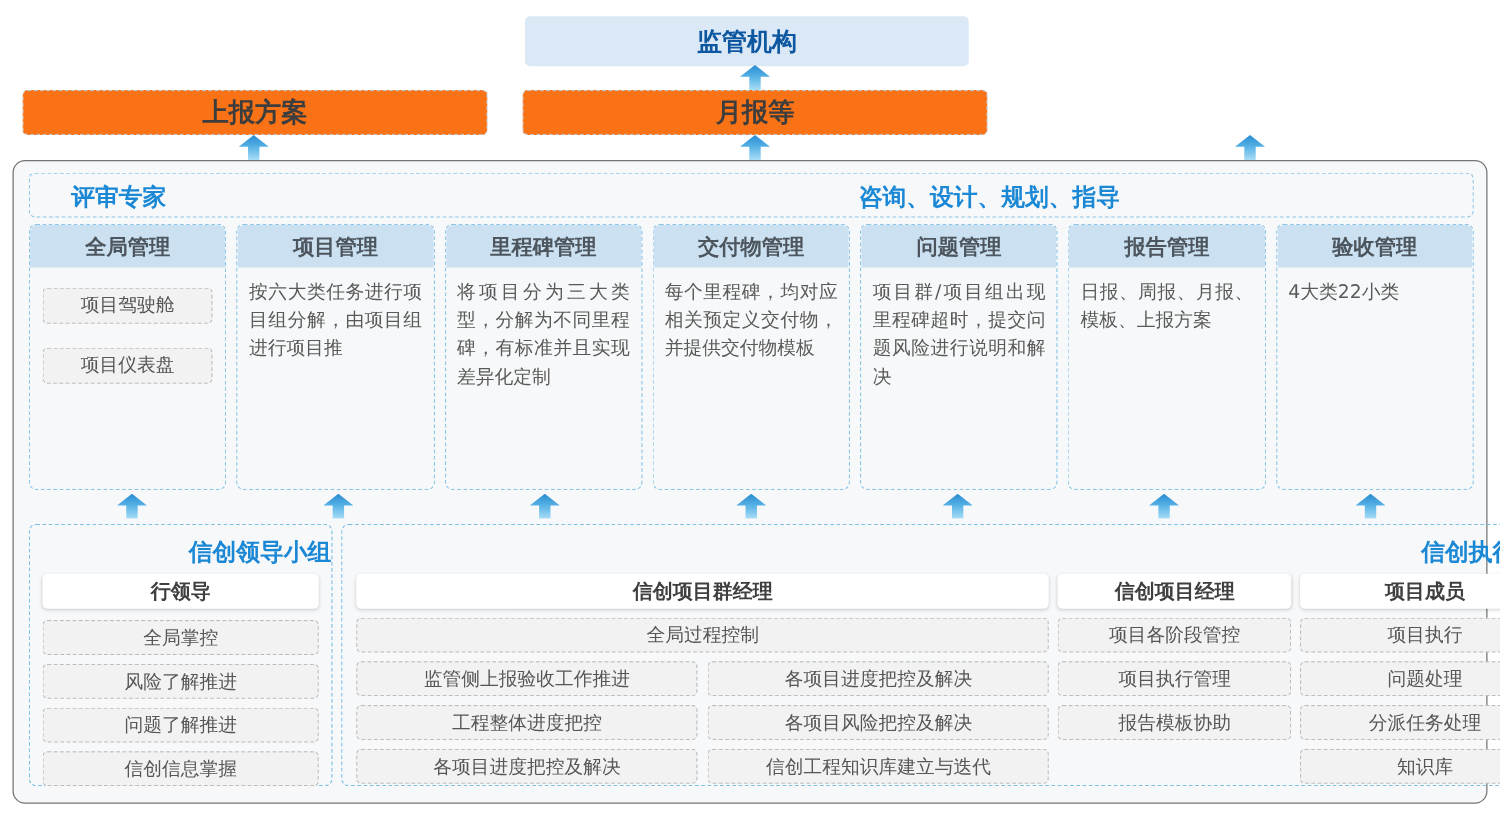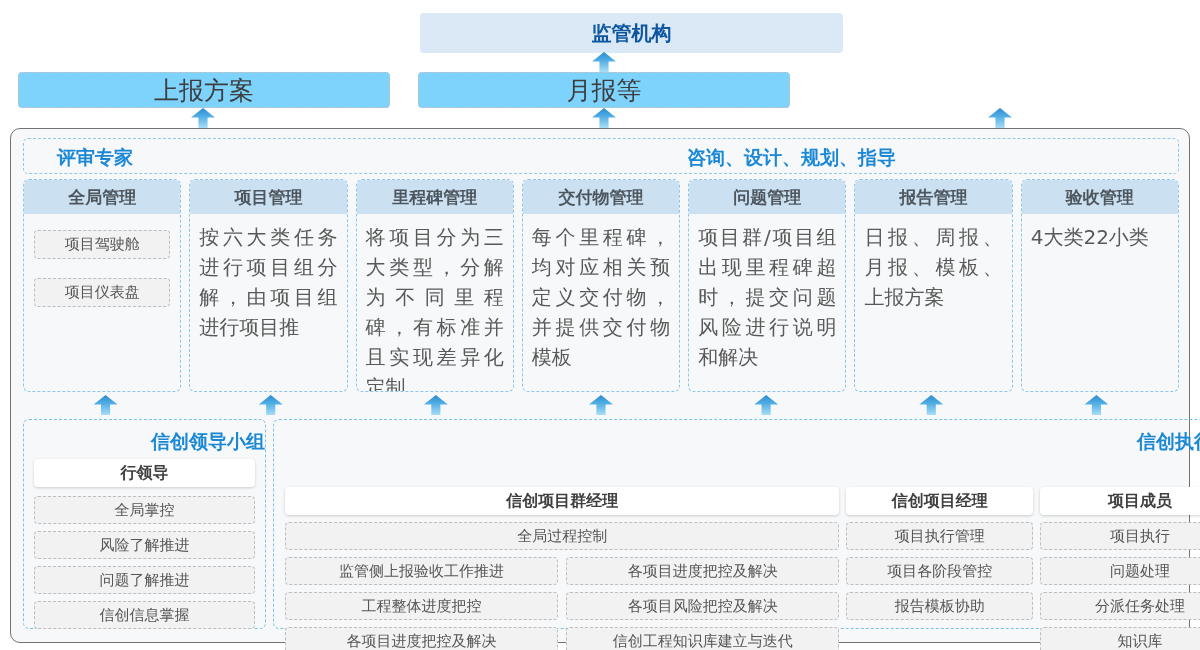--- a/index.html
+++ b/index.html
@@ -1,68 +1,68 @@
 <!DOCTYPE html>
 <html><head>
 <meta charset="utf-8">
 <style>
   html,body{margin:0;padding:0;background:#ffffff;}
   .page{position:relative;width:1200px;height:650px;background:#ffffff;
         font-family:"DejaVu Sans","Liberation Sans",sans-serif;overflow:hidden;}
 
   
-  .reg-box{position:absolute;left:420px;top:13px;width:423px;height:40px;
+  .reg-box{position:absolute;left:420px;top:13px;width:355px;height:40px;
            background:#dbe9f6;border-radius:4px;display:flex;align-items:center;justify-content:center;
            color:#0d57a0;font-weight:bold;font-size:20px;}
 
   
   .arrow{width:24px;height:20px;
          background:linear-gradient(180deg,#2a8bd0 0%,#54b0e5 45%,#a8ddf6 100%);
          clip-path:polygon(50% 0,100% 47%,69% 47%,69% 100%,31% 100%,31% 47%,0 47%);}
   .arrow-abs{position:absolute;}
 
   
   .report-box{position:absolute;top:72px;height:34px;
-              background:#7dd3fc;border:1px dashed #c3c3c3;border-radius:4px;
+              background:#f97316;border:1px dashed #c3c3c3;border-radius:4px;
               display:flex;align-items:center;justify-content:center;
-              color:#3d3d3d;font-weight:normal;font-size:25px;}
+              color:#3d3d3d;font-weight:bold;font-size:21px;}
 
   
   .main{position:absolute;left:10px;top:128px;width:1180px;height:515px;
         background:#f7f8f9;border:1px solid #737373;border-radius:10px;box-sizing:border-box;}
   .main-header{position:absolute;left:12px;top:9px;width:1156px;height:36px;
                border:1px dashed #90c8e8;border-radius:5px;box-sizing:border-box;}
   .main-header .hdr{position:absolute;top:6px;font-size:19px;font-weight:bold;color:#1b88d6;white-space:nowrap;}
   .hdr-left{left:33px;}
   .hdr-right{left:663px;}
 
   
   .cols{position:absolute;left:12px;top:50px;width:1156px;height:213px;display:flex;gap:8px;}
   .col{flex:1;border:1px dashed #8cc6e8;border-radius:6px;box-sizing:border-box;overflow:hidden;background:transparent;}
   .col-head{height:34px;background:#cbe1f1;display:flex;align-items:center;justify-content:center;
             color:#4d565e;font-weight:bold;font-size:17px;border-radius:5px 5px 0 0;}
   .col-body{padding:0 9px;}
-  .col-body p{margin:8px 0 0;color:#595959;font-size:20px;line-height:1.5;
+  .col-body p{margin:8px 0 0;color:#595959;font-size:15px;line-height:1.5;
               text-align:justify;text-justify:inter-ideograph;}
   .col-item{margin:16px 10px 0;height:27px;background:#f2f2f2;border:1px dashed #bdbdbd;border-radius:4px;
             display:flex;align-items:center;justify-content:center;color:#565656;font-size:15px;}
   .col-item + .col-item{margin-top:19px;}
 
   
   .arrows7{position:absolute;left:12px;top:266px;width:1156px;display:flex;}
   .arrows7 .cell{flex:1;display:flex;justify-content:center;}
 
   
   .group{position:absolute;top:290px;height:210px;border:1px dashed #7fc0e6;border-radius:6px;box-sizing:border-box;}
   .group-leader{left:12px;width:243px;}
   .group-exec{left:262px;width:979px;}
   .group-title{margin-top:9px;text-align:right;color:#1b88d6;font-weight:bold;font-size:19px;height:26px;}
   .pill{background:#ffffff;border-radius:4px;box-shadow:0 1px 3px rgba(0,0,0,0.18);
         display:flex;align-items:center;justify-content:center;
-        color:#3f3f3f;font-weight:bold;font-size:16px;height:28px;margin-top:28px;}
+        color:#3f3f3f;font-weight:bold;font-size:16px;height:28px;}
   .g-item{background:#f2f2f2;border:1px dashed #bdbdbd;border-radius:4px;height:26px;
           display:flex;align-items:center;justify-content:center;color:#565656;font-size:15px;}
   .leader-inner{padding:0 10px;}
   .leader-inner .pill{margin-top:4px;}
   .leader-inner .g-item{margin-top:7px;}
   .exec-inner{padding:0 11px;display:flex;gap:7px;margin-top:4px;}
   .exec-colA{flex:516 0 0;display:flex;flex-direction:column;}
   .exec-colB{flex:174 0 0;display:flex;flex-direction:column;}
   .exec-colC{flex:186 0 0;display:flex;flex-direction:column;}
   .exec-row{display:flex;gap:8px;margin-top:7px;}
@@ -195,22 +195,22 @@
             <div class="g-item">各项目风险把控及解决</div>
           </div>
           <div class="exec-row">
             <div class="g-item">各项目进度把控及解决</div>
             <div class="g-item">信创工程知识库建立与迭代</div>
           </div>
         </div>
 
         <div class="exec-colB">
           <div class="pill">信创项目经理</div>
+          <div class="g-item">项目各阶段管控</div>
           <div class="g-item">项目执行管理</div>
-          <div class="g-item">项目各阶段管控</div>
           <div class="g-item">报告模板协助</div>
         </div>
 
         <div class="exec-colC">
           <div class="pill">项目成员</div>
           <div class="g-item">项目执行</div>
           <div class="g-item">问题处理</div>
           <div class="g-item">分派任务处理</div>
           <div class="g-item">知识库</div>
         </div>

